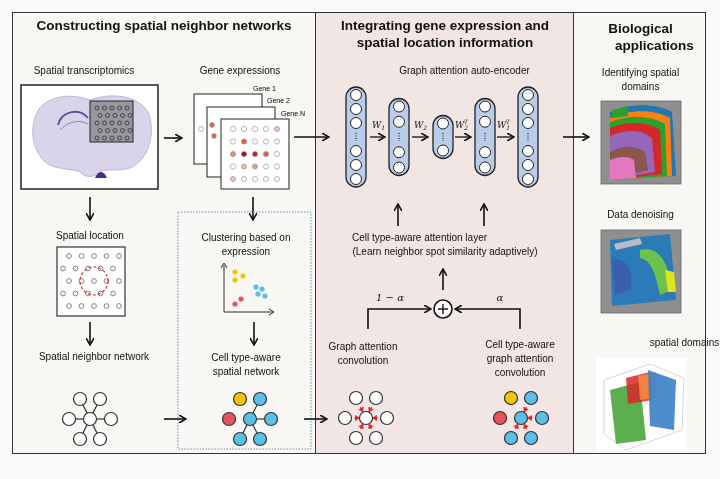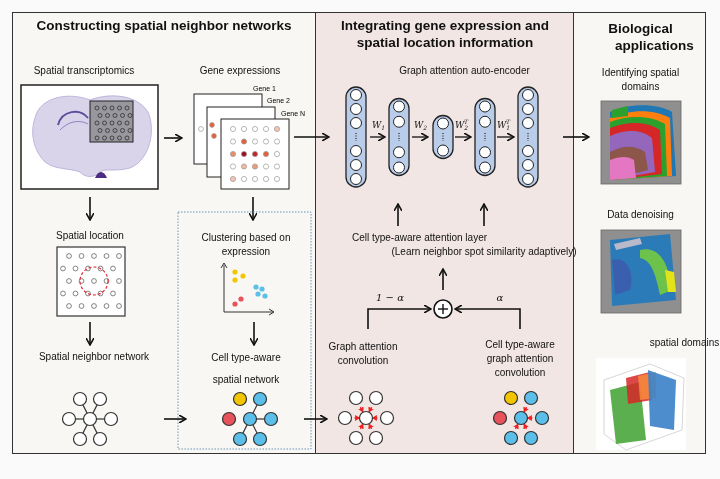--- a/index.html
+++ b/index.html
@@ -24,27 +24,27 @@
 </div>
 
 <div class="title" style="left:14px;top:17px;width:300px;">Constructing spatial neighbor networks</div>
 <div class="lbl" style="left:14px;top:64px;width:140px;">Spatial transcriptomics</div>
 <div class="lbl" style="left:180px;top:64px;width:120px;">Gene expressions</div>
 <div class="lbl" style="left:30px;top:229px;width:120px;">Spatial location</div>
 <div class="lbl" style="left:178px;top:231px;width:136px;">Clustering based on</div>
 <div class="lbl" style="left:178px;top:245px;width:136px;">expression</div>
 <div class="lbl" style="left:14px;top:350px;width:160px;">Spatial neighbor network</div>
 <div class="lbl" style="left:178px;top:351px;width:136px;">Cell type-aware</div>
-<div class="lbl" style="left:178px;top:365px;width:136px;margin-top:8px;">spatial network</div>
+<div class="lbl" style="left:178px;top:365px;width:136px;">spatial network</div>
 
 <div class="title" style="left:316px;top:17px;width:258px;">Integrating gene expression and</div>
 <div class="title" style="left:316px;top:34px;width:258px;">spatial location information</div>
 <div class="lbl" style="left:316px;top:64px;width:297px;">Graph attention auto-encoder</div>
 <div class="lbl" style="left:316px;top:231px;width:207px;">Cell type-aware attention layer</div>
-<div class="lbl" style="left:316px;top:245px;width:258px;padding-left:39px;">(Learn neighbor spot similarity adaptively)</div>
+<div class="lbl" style="left:316px;top:245px;width:258px;">(Learn neighbor spot similarity adaptively)</div>
 <div class="lbl math" style="left:365px;top:291px;width:50px;">1 − α</div>
 <div class="lbl math" style="left:490px;top:291px;width:20px;">α</div>
 <div class="lbl" style="left:318px;top:340px;width:90px;">Graph attention</div>
 <div class="lbl" style="left:318px;top:354px;width:90px;">convolution</div>
 <div class="lbl" style="left:470px;top:338px;width:100px;">Cell type-aware</div>
 <div class="lbl" style="left:470px;top:352px;width:100px;">graph attention</div>
 <div class="lbl" style="left:470px;top:366px;width:100px;">convolution</div>
 
 <div class="title" style="left:575px;top:20px;width:131px;">Biological</div>
 <div class="title" style="left:575px;top:37px;width:131px;margin-left:14px;">applications</div>

